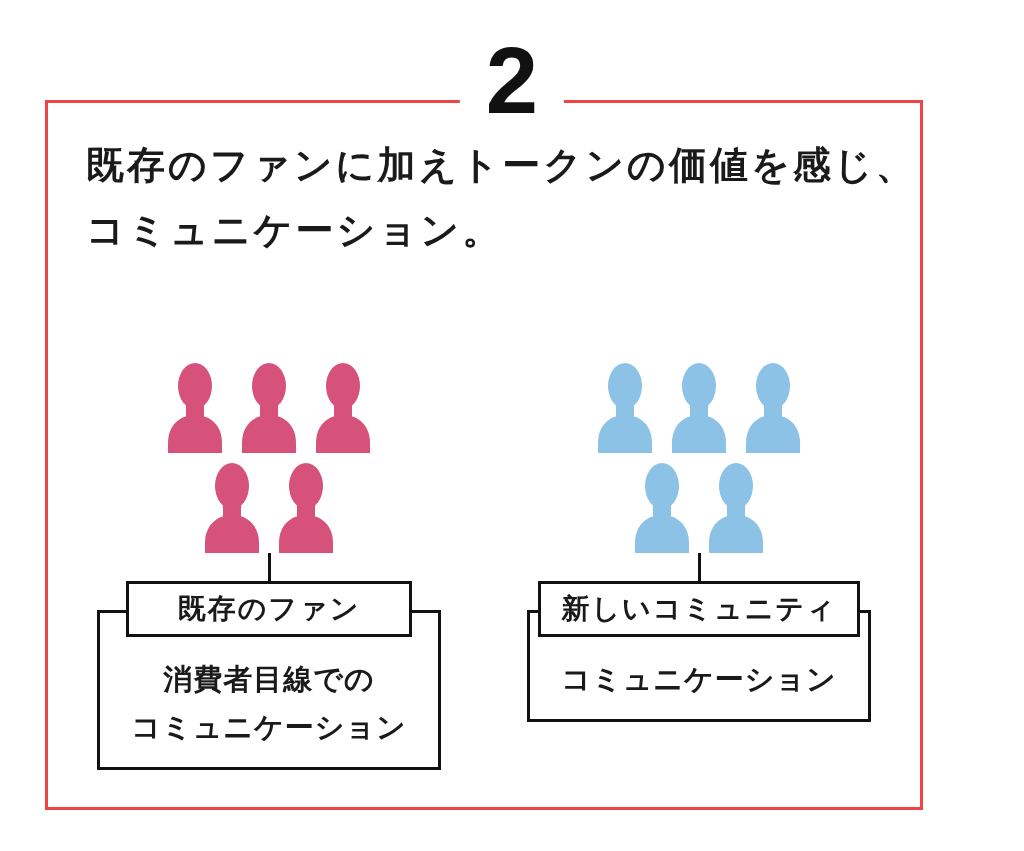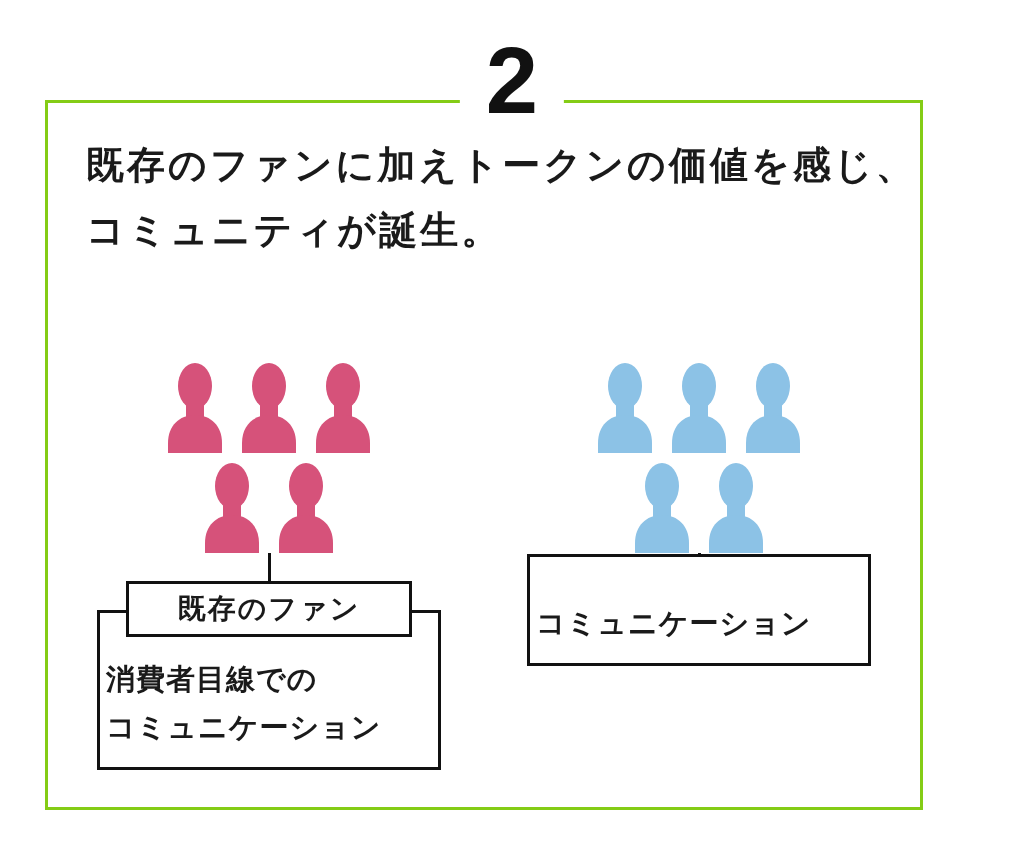--- a/index.html
+++ b/index.html
@@ -24,21 +24,21 @@
     padding: 0 26px;
     font-size: 94px;
     font-weight: 900;
     line-height: 0.92;
     color: #111111;
   }
   .main-box {
     position: absolute;
     left: 45px; top: 100px;
     width: 878px; height: 710px;
-    border: 3px solid #84cc16;
+    border: 3px solid #ef4444;
     background: #ffffff;
   }
   .desc {
     position: absolute;
     left: 38px; top: 30px;
     font-size: 38px;
     font-weight: bold;
     line-height: 65px;
     letter-spacing: 3px;
     color: #1a1a1a;
@@ -79,20 +79,21 @@
     letter-spacing: 2px;
     text-align: center;
     white-space: nowrap;
   }
   .desc-box {
     width: 344px;
     margin-top: -27px;
     border: 3px solid #111111;
     background: #ffffff;
     padding: 42px 6px 16px;
+    text-align: center;
     font-size: 29px;
     font-weight: bold;
     line-height: 48px;
     letter-spacing: 1px;
   }
   .desc-box-line { display: block; white-space: nowrap; }
   .svg-defs { position: absolute; width: 0; height: 0; overflow: hidden; }
 </style>
 </head>
 <body>
@@ -108,21 +109,21 @@
 </svg>
 
 <div class="canvas">
 
   <div class="badge">2</div>
 
   <div class="main-box">
 
     <div class="desc">
       <span class="desc-line">既存のファンに加えトークンの価値を感じ、</span>
-      <span class="desc-line">コミュニティが誕生。</span>
+      <span class="desc-line">コミュニケーション。</span>
     </div>
 
     <div class="groups">
 
       <div class="group">
         <div class="rows">
           <div class="row">
             <svg class="person" viewBox="0 0 64 92" fill="#d6527a">
                 <use href="#person-shape"></use>
               </svg>
@@ -168,20 +169,23 @@
           <div class="row">
             <svg class="person" viewBox="0 0 64 92" fill="#8cc2e6">
                 <use href="#person-shape"></use>
               </svg>
             <svg class="person" viewBox="0 0 64 92" fill="#8cc2e6">
                 <use href="#person-shape"></use>
               </svg>
           </div>
         </div>
         <div class="connector"></div>
+        <div class="label-box">
+          <span>新しいコミュニティ</span>
+        </div>
         <div class="desc-box">
           <span class="desc-box-line">コミュニケーション</span>
         </div>
       </div>
 
     </div>
   </div>
 </div>
 
 </body></html>

